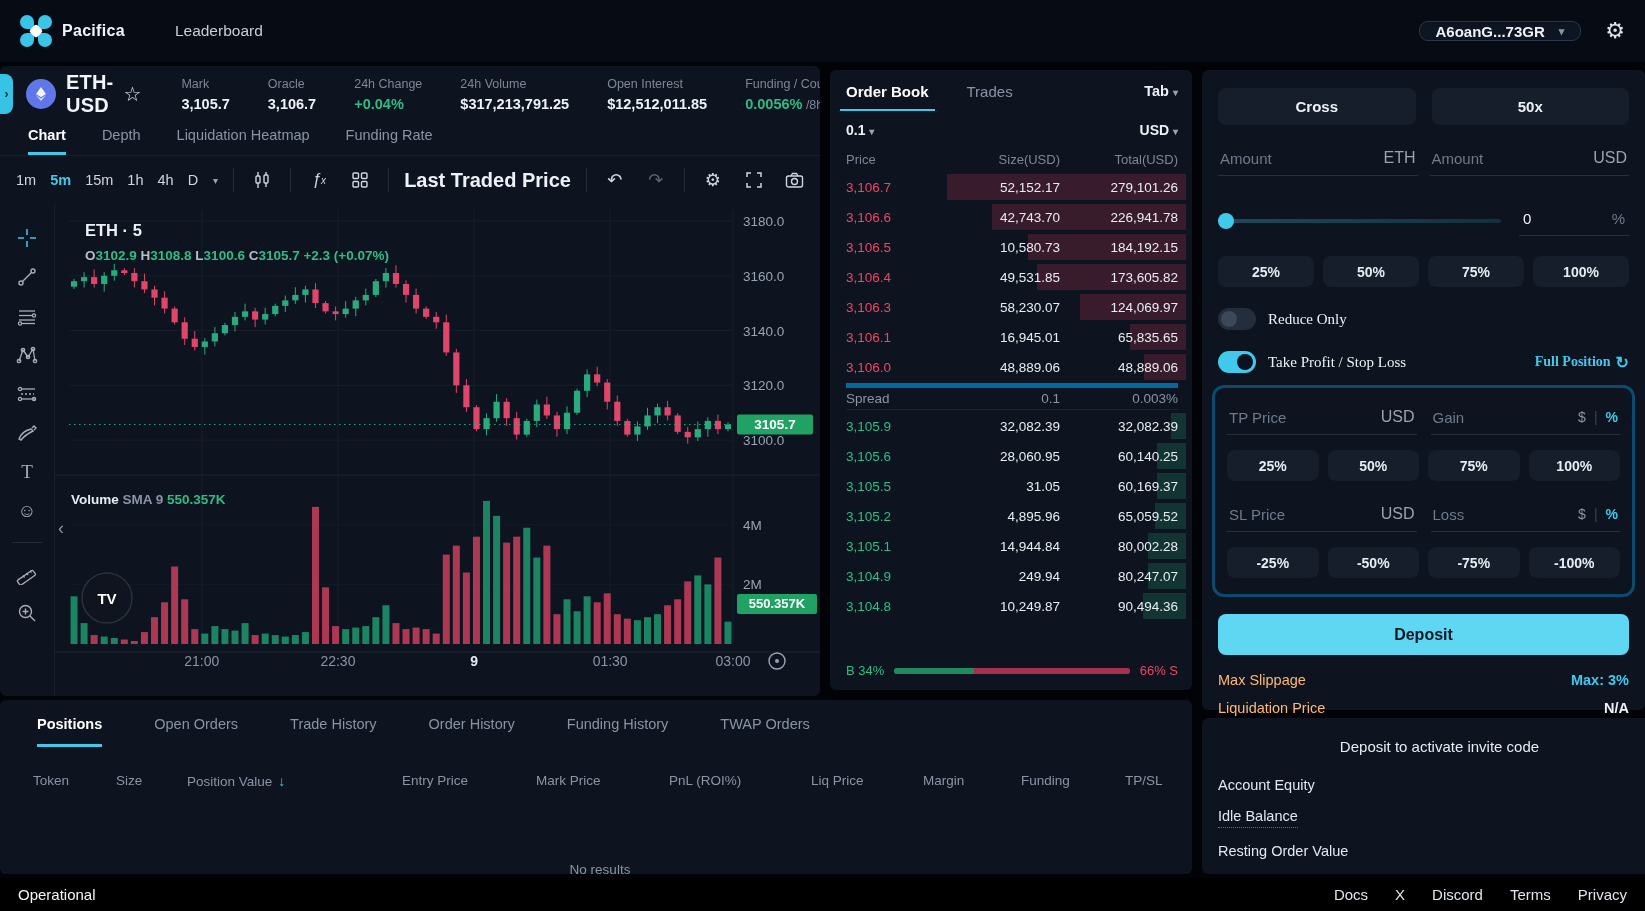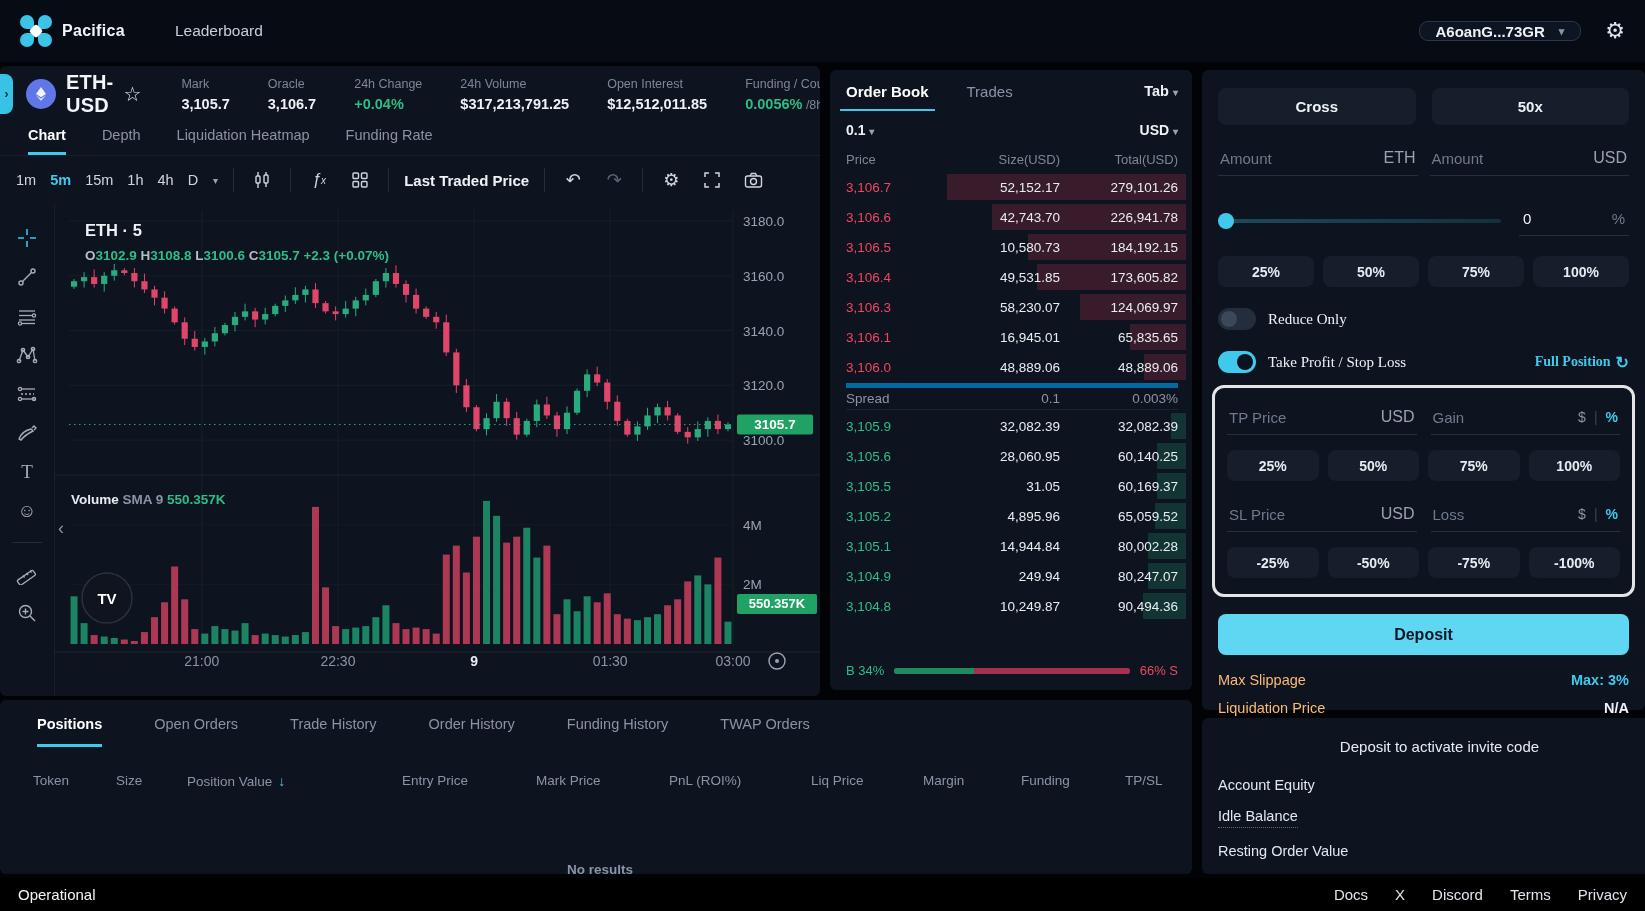--- a/index.html
+++ b/index.html
@@ -44,21 +44,21 @@
 
   .chart-tabs { height:34px; display:flex; gap:36px; align-items:flex-end; padding:0 0 0 28px; border-bottom:1px solid #171f2c; font-size:14.5px; }
   .chart-tab { color:#8a93a5; padding-bottom:9px; border-bottom:3px solid transparent; cursor:pointer; white-space:nowrap; }
   .chart-tab.active { color:#fff; font-weight:700; border-bottom-color:#41c9ec; }
 
   .chart-toolbar { height:48px; display:flex; align-items:center; padding-left:16px; gap:15px; font-size:14.5px; color:#cfd6e0; }
   .tf { cursor:pointer; color:#cfd6e0; }
   .tf.active { color:#41c9ec; font-weight:700; }
   .tb-sep { width:1px; height:24px; background:#232c3a; }
   .tb-icon { display:flex; align-items:center; justify-content:center; width:26px; height:26px; cursor:pointer; }
-  .ltp { font-size:15px; font-weight:700; color:#eef2f7; cursor:pointer;text-align:center; }
+  .ltp { font-size:20px; font-weight:700; color:#eef2f7; cursor:pointer;text-align:center; }
   .dim { color:#5a6475; }
   .caret-sm { font-size:10px; color:#9aa3b3; cursor:pointer; }
 
   .chart-body { position:absolute; left:0; top:138px; width:820px; height:492px; display:flex; }
   .draw-sidebar { width:55px; border-right:1px solid #171f2c; display:flex; flex-direction:column; align-items:center; padding-top:22px; gap:15px; }
   .tool { width:24px; height:24px; display:flex; align-items:center; justify-content:center; cursor:pointer; }
   .tool svg { display:block; }
   .side-div { width:30px; height:1px; background:#232c3a; margin:4px 0; }
   .chart-svg-wrap { position:relative; width:765px; height:492px; }
   svg text { font-family:"Liberation Sans", sans-serif; }
@@ -108,21 +108,21 @@
   .slider-val .v { color:#eef2f7; }
   .slider-val .u { color:#6f7a8d; }
   .pct-row { display:flex; gap:9px; margin-top:20px; }
   .pct-btn { flex:1; height:31px; background:#161e2b; border-radius:8px; display:flex; align-items:center; justify-content:center; font-size:14px; font-weight:600; color:#e7ecf3; cursor:pointer; }
   .toggle-row { display:flex; align-items:center; gap:12px; margin-top:21px; font-size:15px; color:#eef2f7;font-family:Liberation Serif, serif; }
   .toggle { width:38px; height:22px; border-radius:11px; background:#232d3c; position:relative; cursor:pointer; flex:none; }
   .toggle .knob { position:absolute; top:3px; left:3px; width:16px; height:16px; border-radius:50%; background:#3c475a; }
   .toggle.on { background:#41c9ec; }
   .toggle.on .knob { left:auto; right:3px; background:#0c1320; }
   .full-pos { margin-left:auto; color:#41c9ec; font-size:14px; font-weight:600; cursor:pointer; display:flex; align-items:center; gap:5px; }
-  .tpsl-box { border:3px solid #e5e5e5; border-radius:12px; margin:12px -6px 0 -6px; padding:12px 12px 16px 12px; }
+  .tpsl-box { border:3px solid #0c4a6e; border-radius:12px; margin:12px -6px 0 -6px; padding:12px 12px 16px 12px; }
   .tpsl-fields { display:flex; gap:14px; }
   .tpsl-field { flex:1; display:flex; align-items:center; border-bottom:1px solid #262f3e; padding:8px 2px; font-size:15px; }
   .tpsl-field .ph { color:#6f7a8d; }
   .tpsl-field .unit { margin-left:auto; color:#9aa3b3; font-size:16px; }
   .dp-group { margin-left:auto; display:flex; align-items:center; gap:8px; font-size:14px; }
   .dp-group .d { color:#8b94a6; }
   .dp-group .bar { color:#39455a; }
   .dp-group .p { color:#41c9ec; font-weight:700; }
   .deposit-btn { margin-top:17px; height:41px; background:#5fd6f2; border-radius:8px; display:flex; align-items:center; justify-content:center; color:#0b1624; font-size:16px; font-weight:700; cursor:pointer; }
   .info-row { display:flex; justify-content:space-between; margin-top:17px; font-size:14.5px; }
@@ -139,21 +139,21 @@
   .acct-row .k.dotted { border-bottom:1px dotted #5a6577; padding-bottom:3px; }
   .acct-row .v { font-weight:600; color:#eef2f7; }
 
   
   .positions-card { left:0; top:700px; width:1192px; height:174px; overflow:hidden; }
   .pos-tabs { display:flex; gap:52px; padding:16px 0 0 37px; font-size:14.5px; }
   .pos-tab { color:#8a93a5; padding-bottom:12px; border-bottom:3px solid transparent; cursor:pointer; white-space:nowrap; }
   .pos-tab.active { color:#fff; font-weight:700; border-bottom-color:#41c9ec; }
   .pos-head { display:grid; grid-template-columns:83px 71px 215px 134px 133px 142px 112px 98px 104px 1fr; padding-left:33px; margin-top:26px; color:#8b94a6; font-size:13.5px; }
   .pos-head .sort { color:#41c9ec; margin-left:6px; font-size:14px; }
-  .no-results { position:absolute; left:8px; right:0; top:162px; text-align:center; color:#8b94a6; font-size:13.5px;font-weight:bold; }
+  .no-results { position:absolute; left:8px; right:0; top:162px; text-align:center; color:#8b94a6; font-size:13.5px; }
 
   
   .statusbar { position:absolute; left:0; bottom:0; width:1645px; height:33px; background:#000; display:flex; align-items:center; padding:0 18px; font-size:15px; }
   .status-left { color:#f2f5f9; }
   .status-links { margin-left:auto; display:flex; gap:27px; color:#dfe5ee; }
   .status-links span { cursor:pointer; }
 </style>
 </head>
 <body>
 

